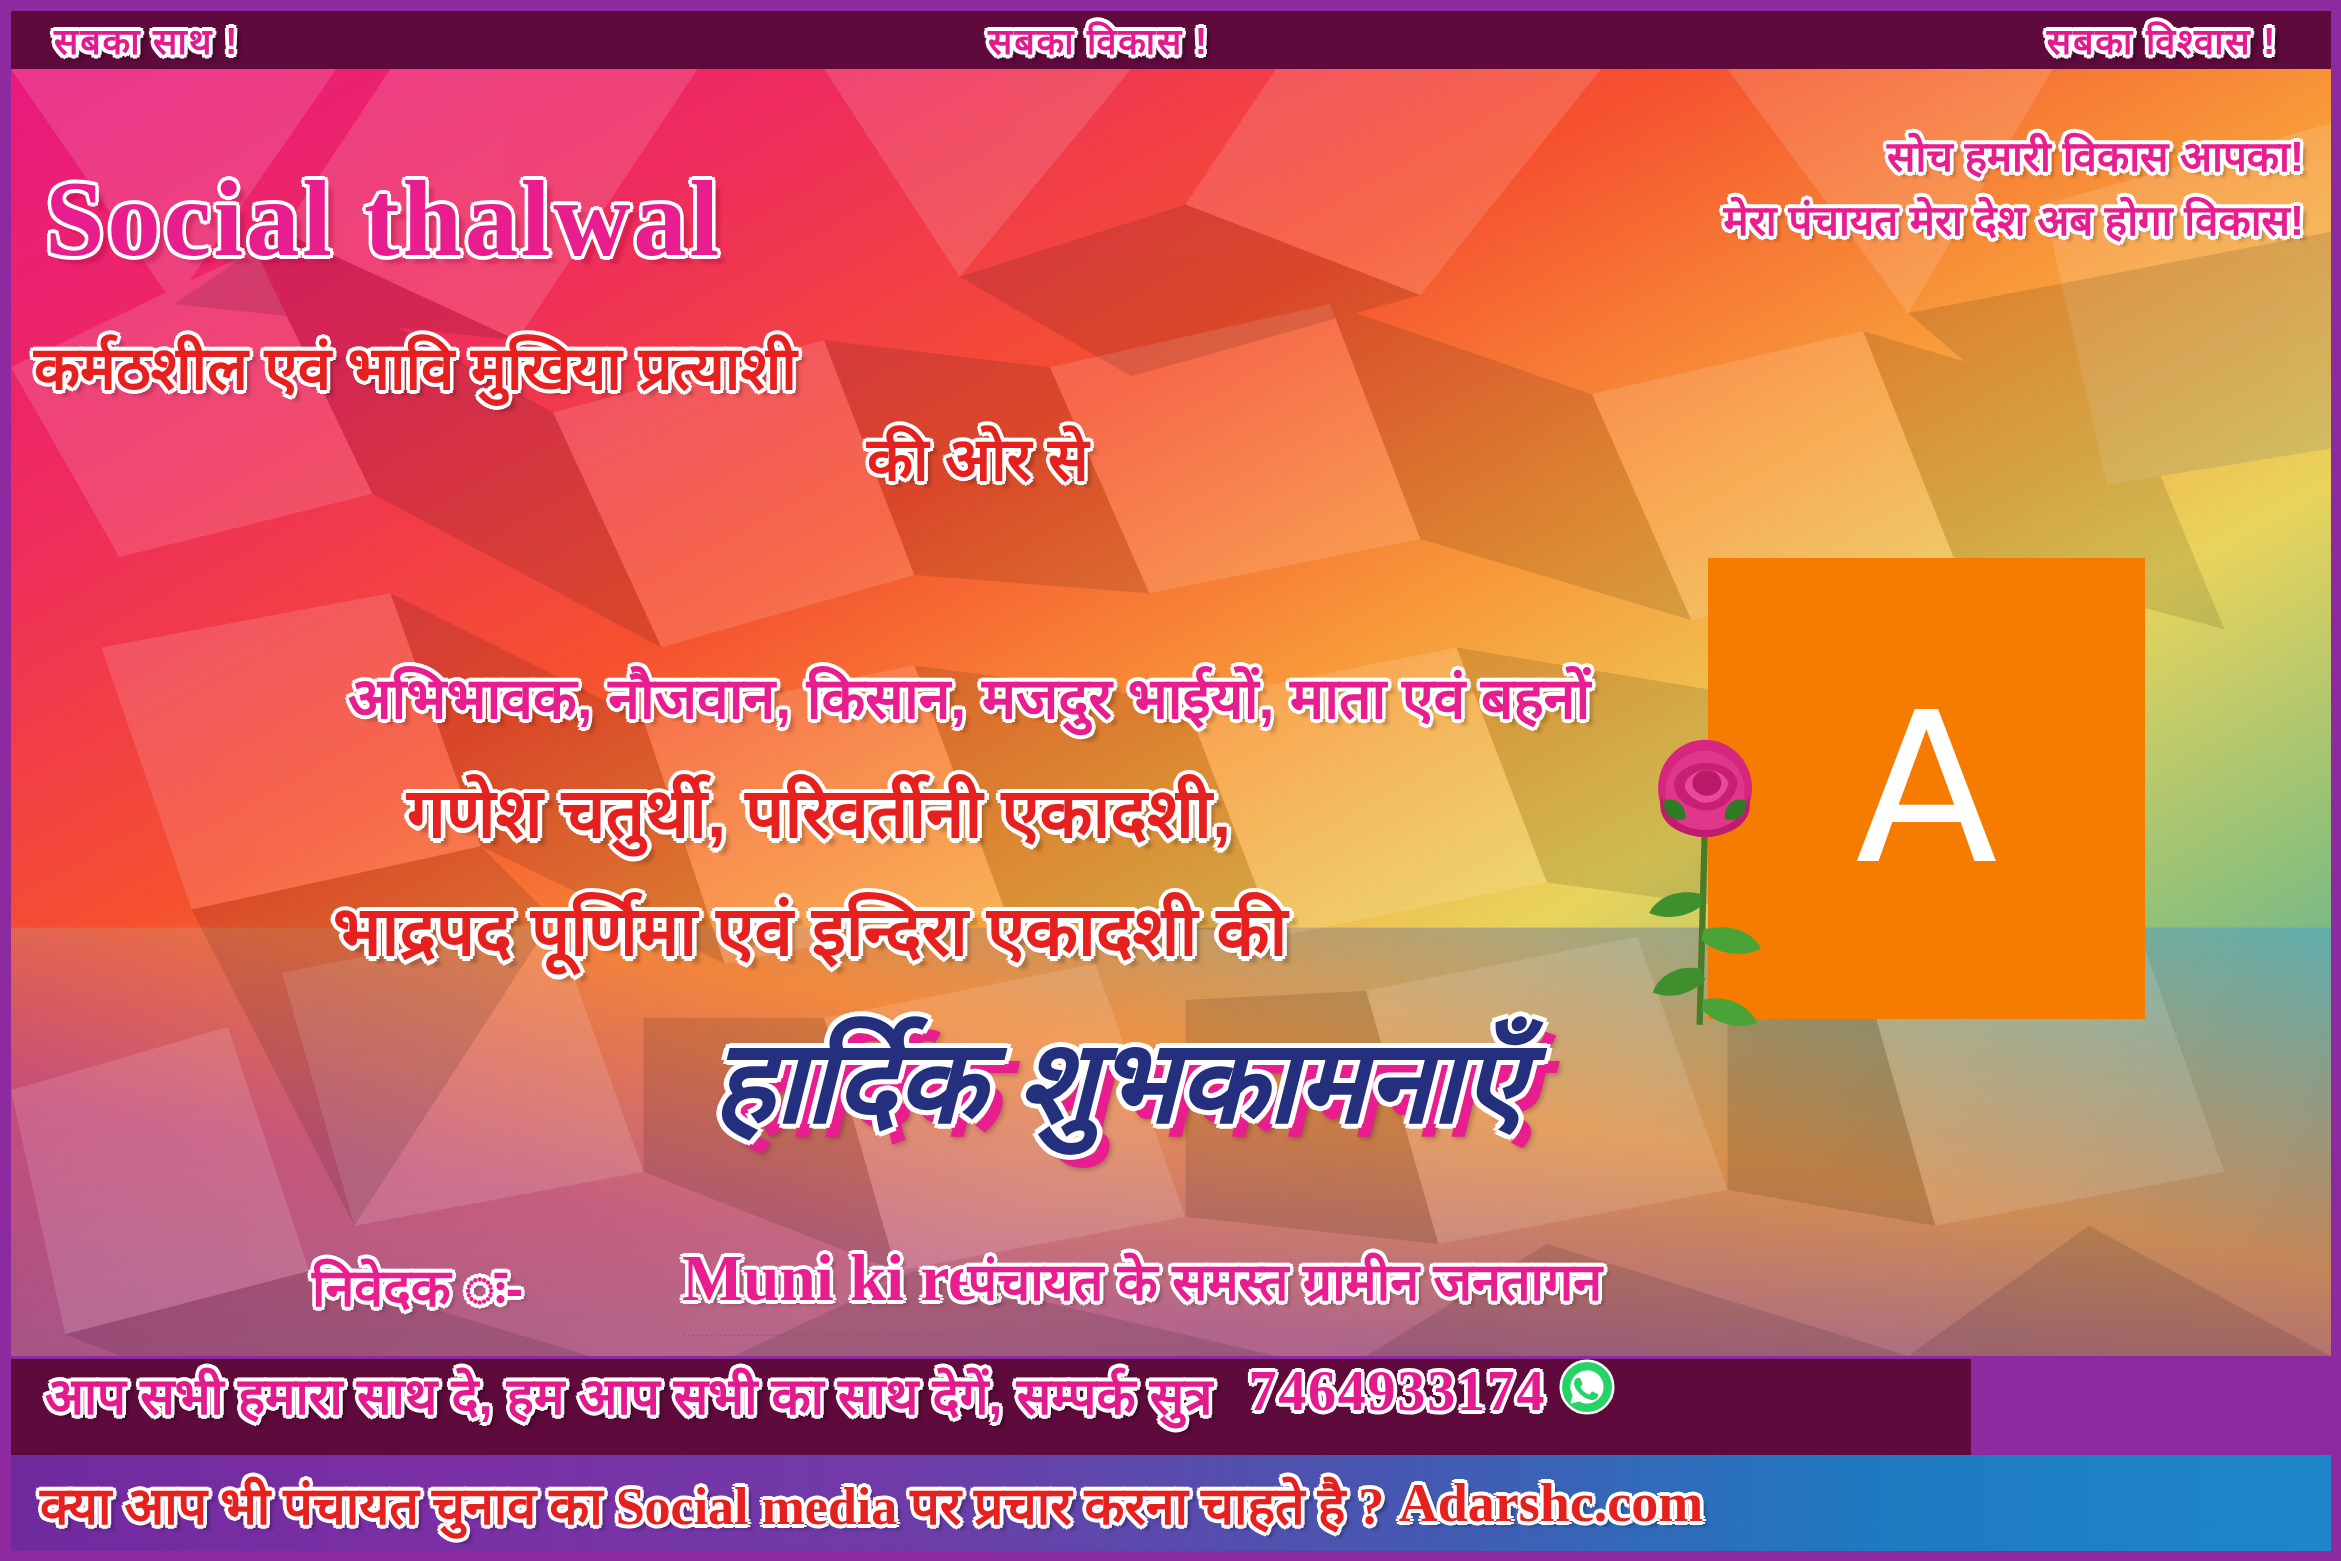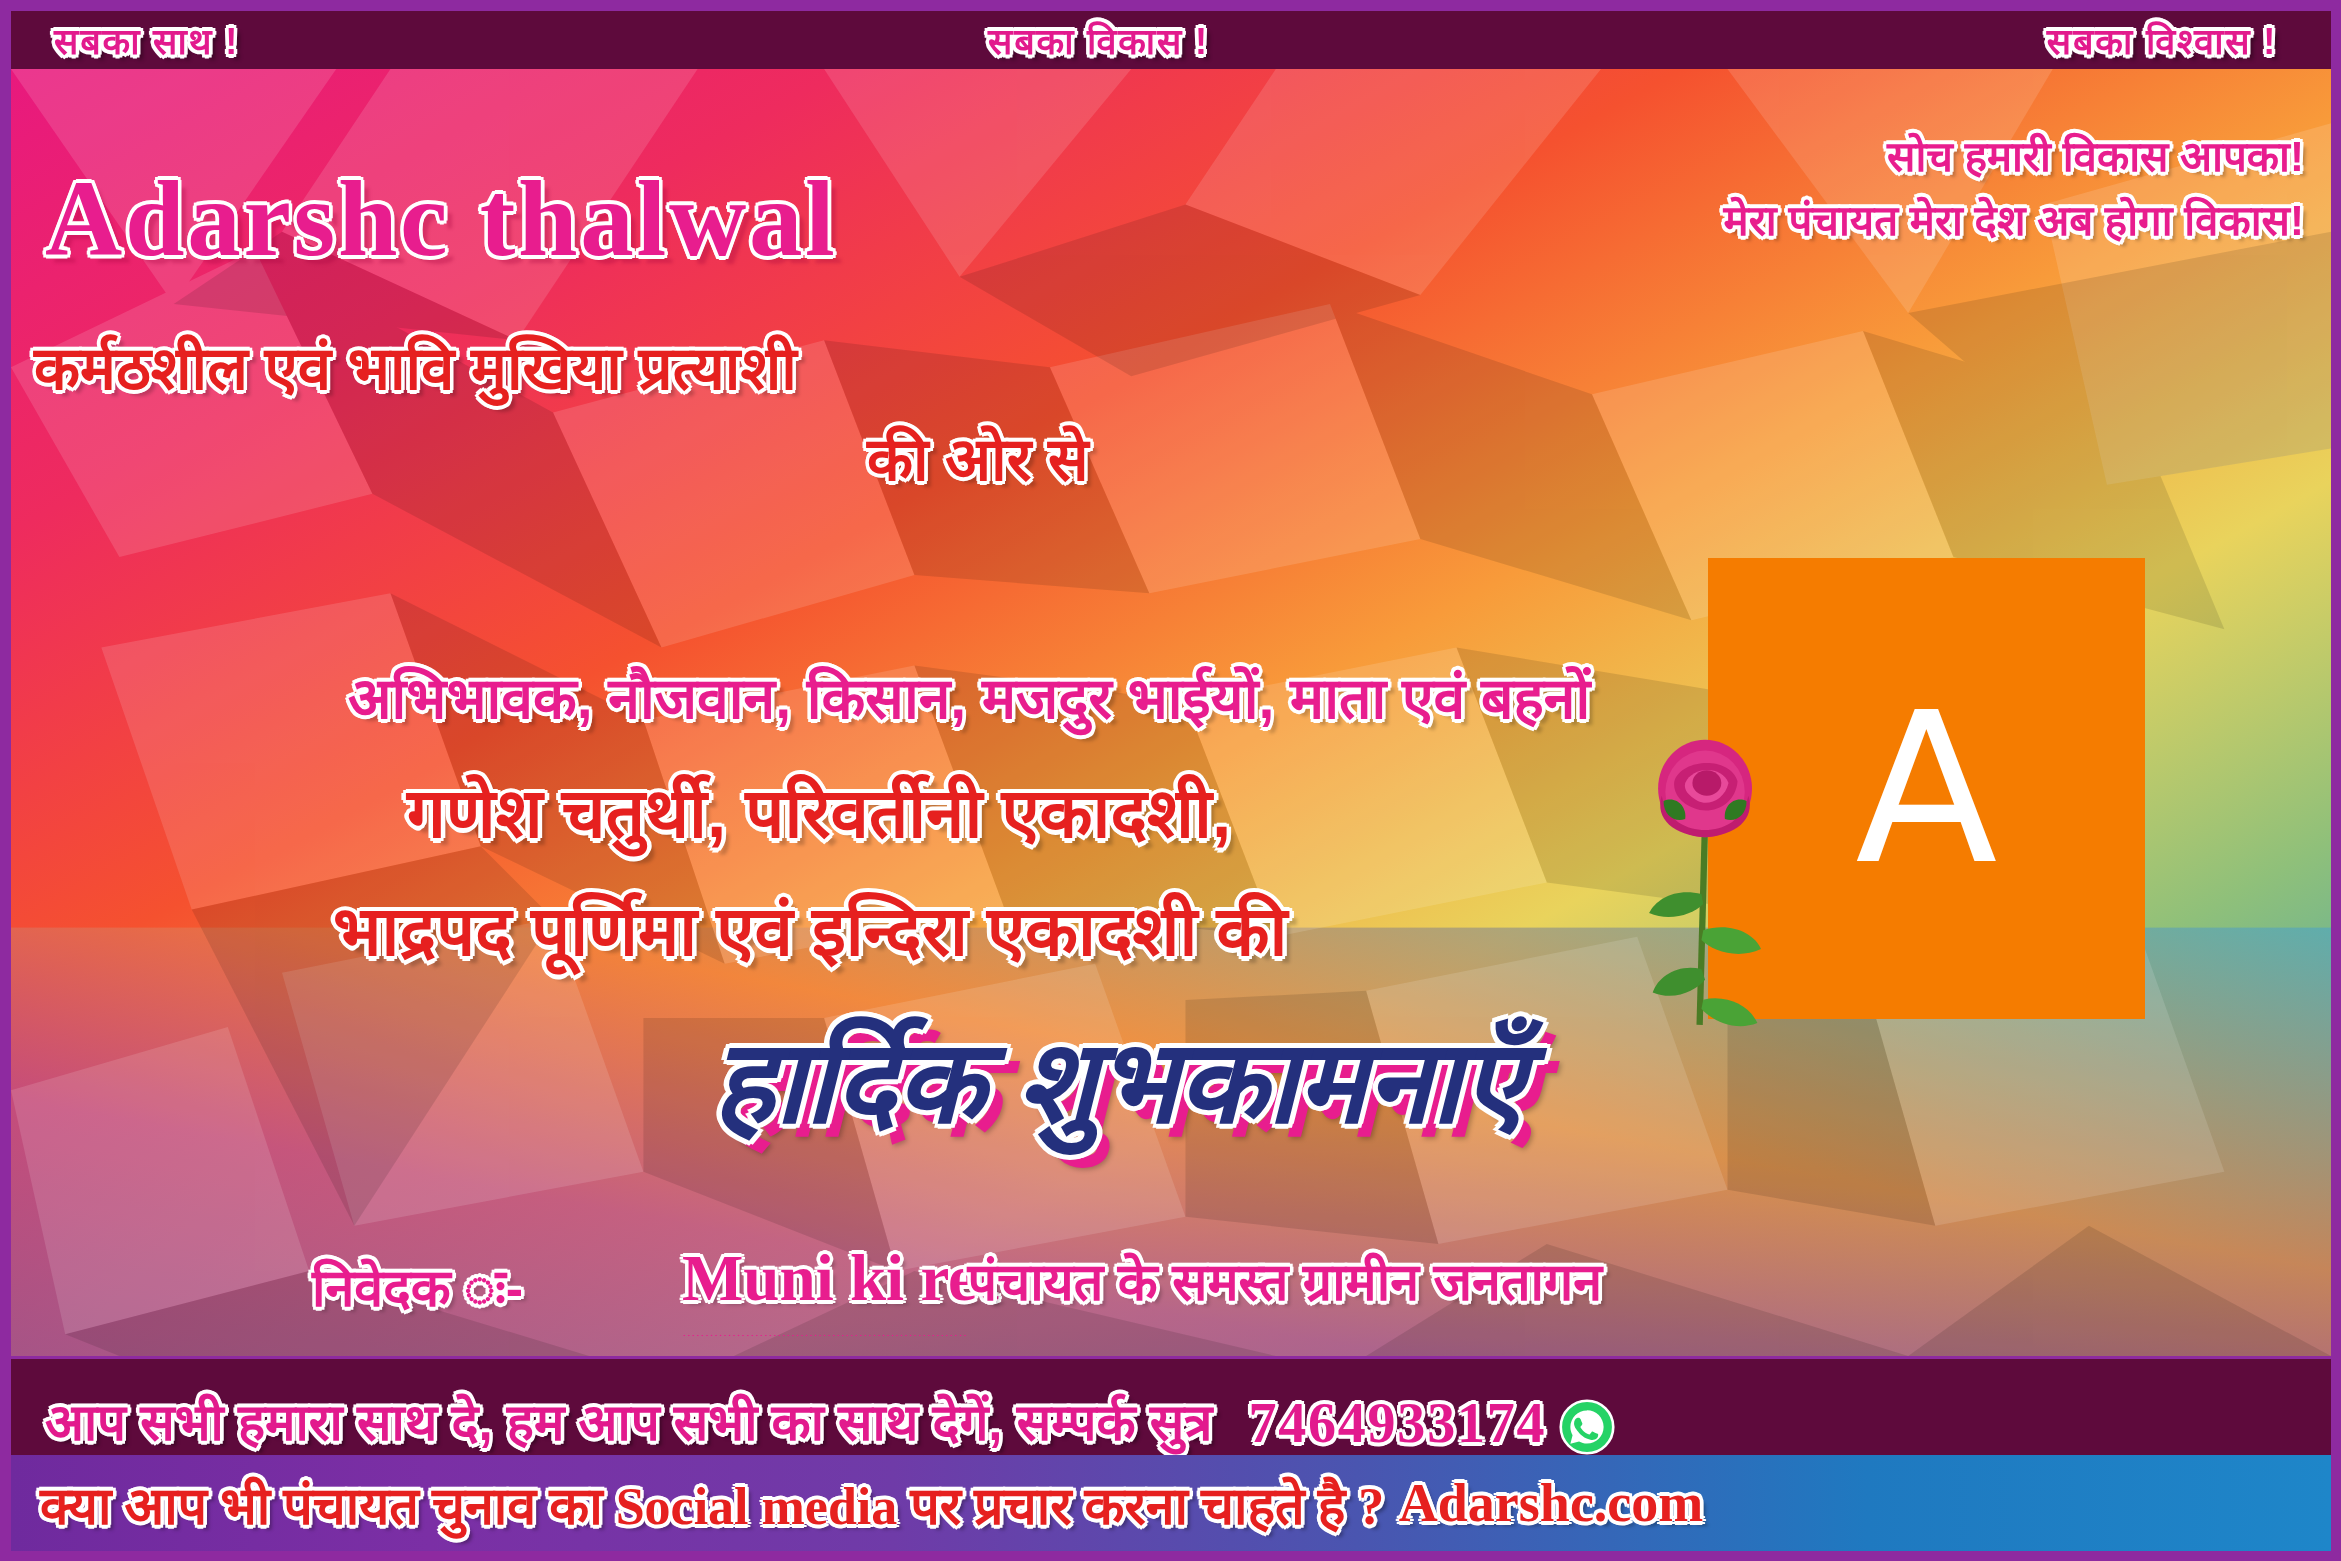--- a/index.html
+++ b/index.html
@@ -200,24 +200,24 @@
     font-size:42px;font-weight:bold;color:#e81d8e;white-space:nowrap;
     margin-bottom:7.2px;
     text-shadow:
       -2.7px -2.7px 0 #fff, 2.7px -2.7px 0 #fff, -2.7px 2.7px 0 #fff, 2.7px 2.7px 0 #fff,
       -3.6px 0 0 #fff, 3.6px 0 0 #fff, 0 -3.6px 0 #fff, 0 3.6px 0 #fff,
       5.4px 5.4px 3.6px rgba(0,0,0,.25);
   }
 
   
   #band-contact{
-    position:absolute;left:11px;top:1359px;width:2320px;height:96px;
+    position:absolute;left:11px;top:1359px;width:1960px;height:96px;
     background:#5e0a3c;
     z-index:40;
-    display:flex;align-items:flex-end;
+    display:flex;align-items:flex-start;
   }
   #contact-text{
     margin-left:34px;
     font-size:51px;font-weight:bold;color:#e21a8d;white-space:nowrap;
     text-shadow:
       -2.7px -2.7px 0 #fff, 2.7px -2.7px 0 #fff, -2.7px 2.7px 0 #fff, 2.7px 2.7px 0 #fff,
       -3.6px 0 0 #fff, 3.6px 0 0 #fff, 0 -3.6px 0 #fff, 0 3.6px 0 #fff,
       5.4px 5.4px 3.6px rgba(0,0,0,.35);
   }
   #phone{
@@ -351,21 +351,21 @@
       <path d="M70 52 C78 34 110 32 118 52 C114 70 96 78 84 72 C74 66 68 60 70 52 Z" fill="#e8499a"></path>
       <ellipse cx="94" cy="52" rx="16" ry="14" fill="#b81a69"></ellipse>
       <path d="M44 66 C36 92 58 110 92 112 C126 110 148 92 140 66 C134 94 112 104 92 104 C72 104 50 94 44 66 Z" fill="#bf1c6f"></path>
       <path d="M46 72 C60 66 72 78 70 92 C58 96 46 88 46 72 Z" fill="#2f7a22"></path>
       <path d="M138 72 C124 66 112 78 114 92 C126 96 138 88 138 72 Z" fill="#2f7a22"></path>
     </g>
   </svg>
 
   <div id="content">
 
-    <div class="ln" id="name">Adarshc thalwal</div>
+    <div class="ln" id="name">Social thalwal</div>
 
     <div class="ln" id="tag1">कर्मठशील एवं भावि मुखिया प्रत्याशी</div>
 
     <div class="ln" id="tag2">की ओर से</div>
 
 
     <div class="ln" id="audience">अभिभावक, नौजवान, किसान, मजदुर भाईयों, माता एवं बहनों</div>
 
     <div class="ln" id="fest1">गणेश चतुर्थी, परिवर्तीनी एकादशी,</div>
 

